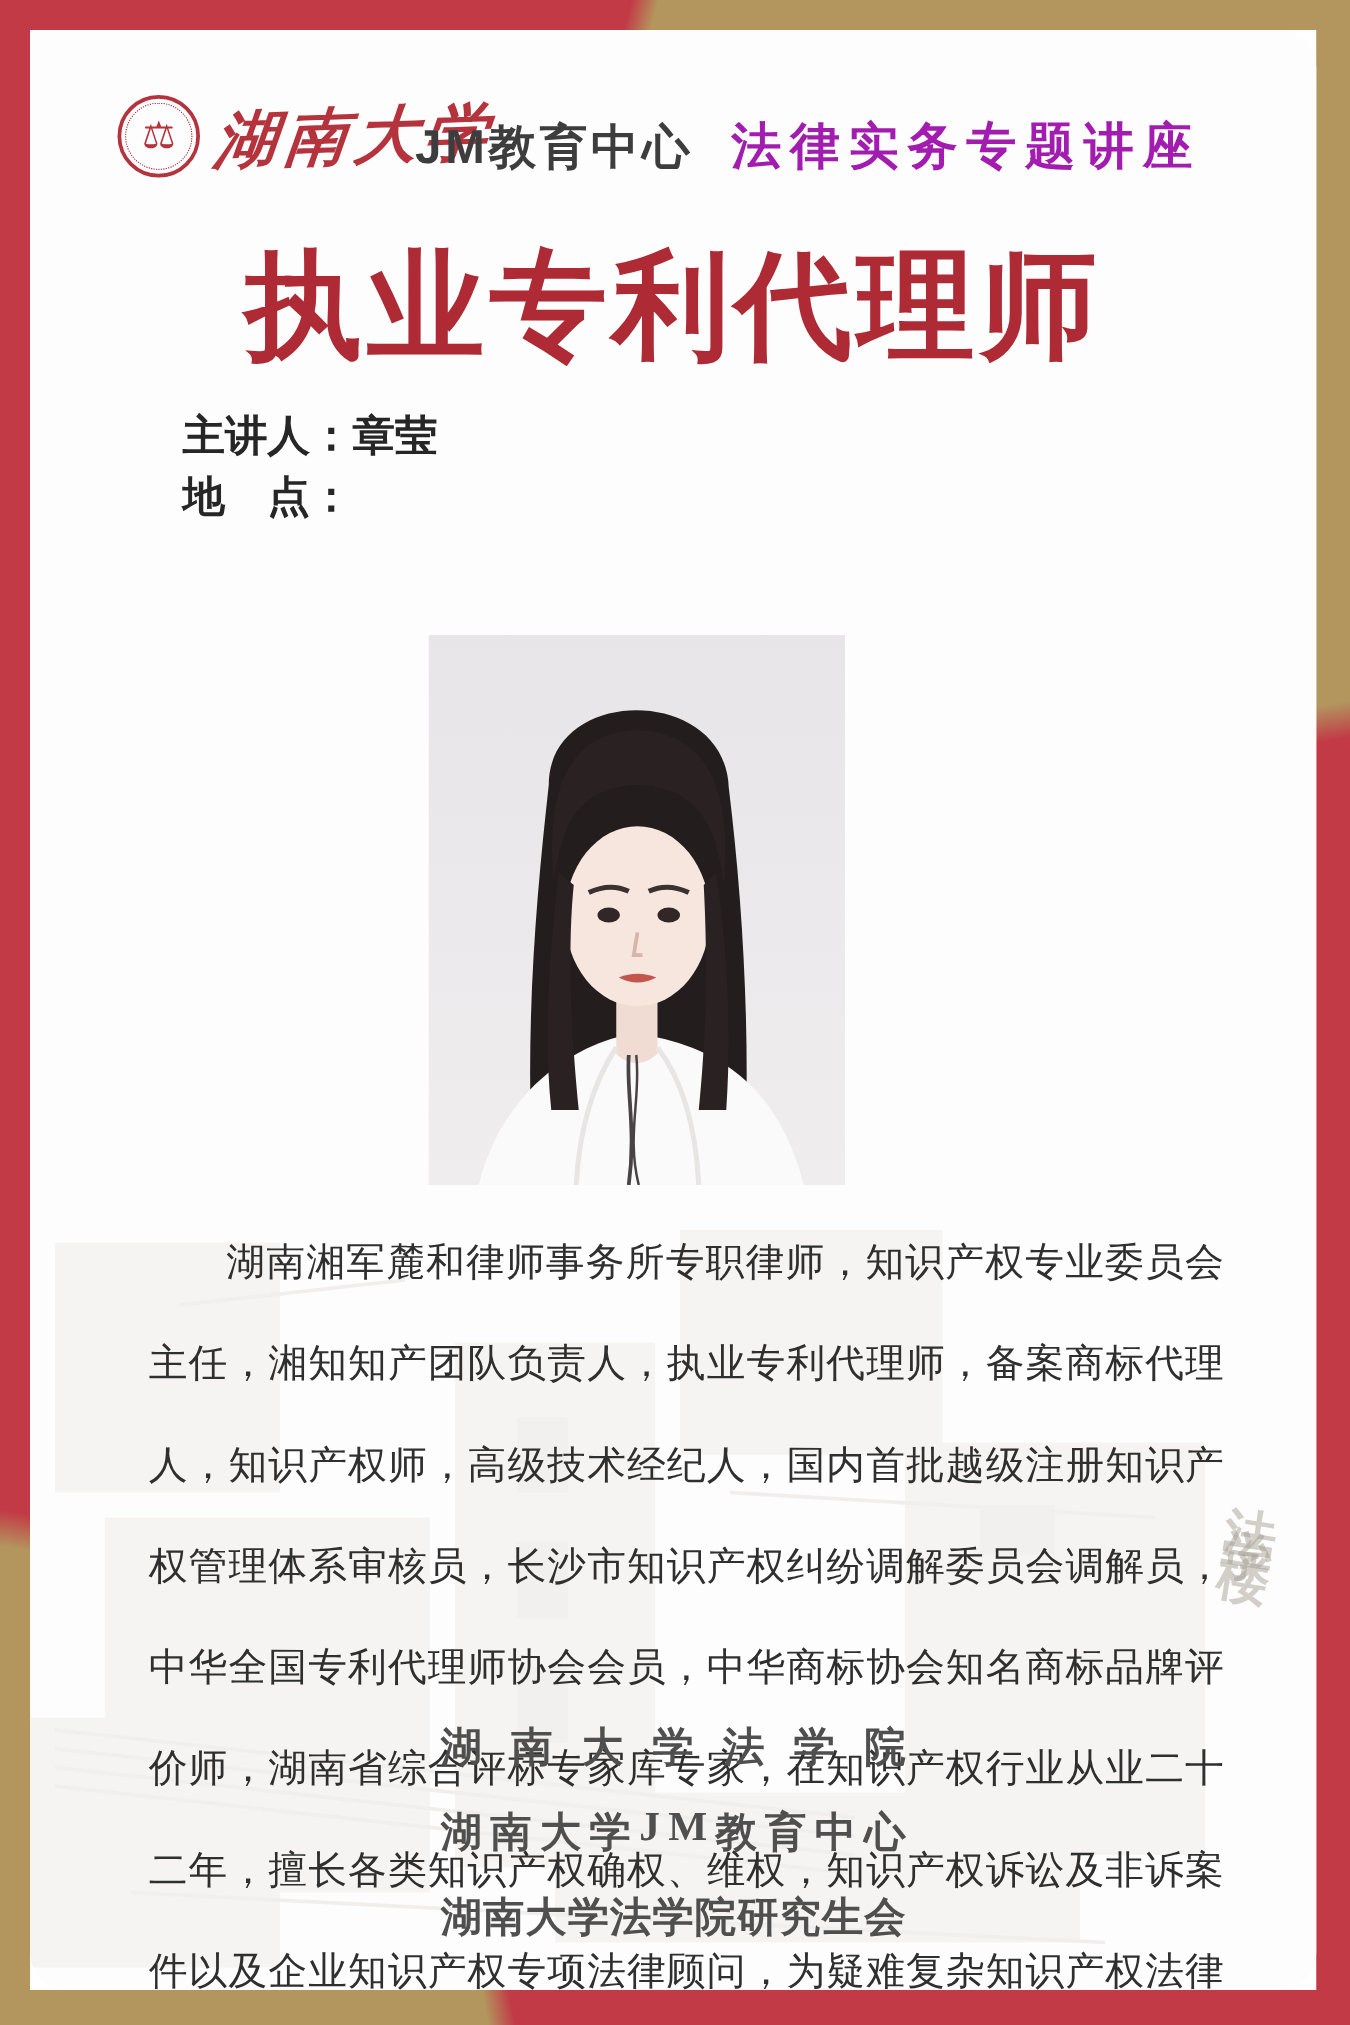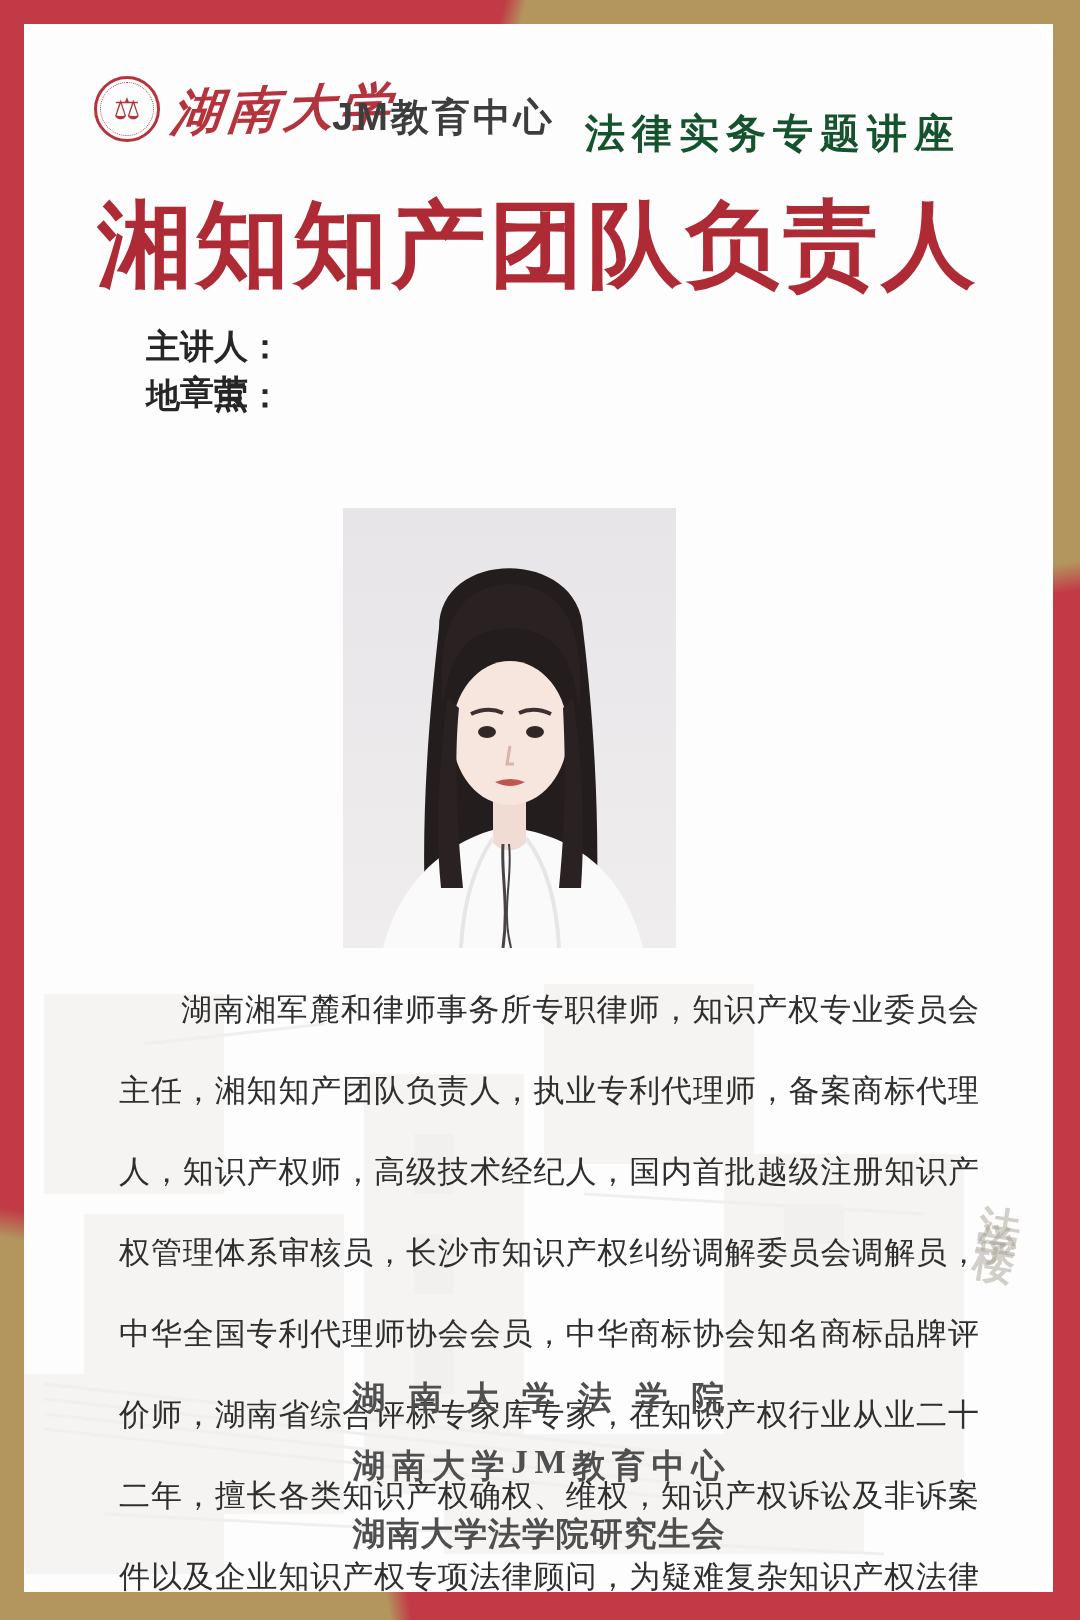--- a/index.html
+++ b/index.html
@@ -25,28 +25,28 @@
            transform:rotate(9deg);font-weight:700;}
   
   .seal{position:absolute;left:70px;top:52px;width:66px;height:66px;border:3px solid #b5333c;
         border-radius:50%;display:flex;align-items:center;justify-content:center;box-sizing:border-box;}
   .seal-inner{width:52px;height:52px;border:1px dotted #b5333c;border-radius:50%;
         display:flex;align-items:center;justify-content:center;color:#b5333c;font-size:30px;line-height:1;}
   .univ-script{position:absolute;left:148px;top:52px;font-size:50px;font-weight:800;color:#b5333c;
         font-style:italic;transform:skewX(-8deg) rotate(-2deg);letter-spacing:6px;white-space:nowrap;}
   .center-name{position:absolute;left:308px;top:68px;font-size:38px;font-weight:700;color:#3d3d3d;
         font-family:"Liberation Sans","DejaVu Sans",sans-serif;letter-spacing:3px;white-space:nowrap;text-align:center;}
-  .series{position:absolute;right:92px;top:82px;font-size:40px;color:#14532d;letter-spacing:7px;
+  .series{position:absolute;right:92px;top:65px;font-size:40px;color:#a21caf;letter-spacing:7px;
         font-weight:600;white-space:nowrap;}
   
   .title{position:absolute;left:0;top:158px;width:100%;text-align:center;color:#ae2a34;
         font-size:94px;font-weight:800;letter-spacing:4px;white-space:nowrap;}
   
   .info{position:absolute;left:122px;top:300px;font-size:34px;font-weight:700;color:#262626;}
-  .info-row{display:flex;height:49px;align-items:center;white-space:nowrap;flex-direction:column;}
+  .info-row{display:flex;height:49px;align-items:center;white-space:nowrap;}
   .info-label{white-space:pre;}
   .info-value{white-space:pre;}
   
   .photo{position:absolute;left:319px;top:484px;width:333px;height:440px;background:#eae8ea;
          overflow:hidden;}
   
   .bio{position:absolute;left:95px;top:945px;width:860px;font-size:31px;line-height:81px;
        color:#2f2f2f;text-align:justify;text-indent:2em;font-weight:500;}
   
   .orgs{position:absolute;left:0;top:1352px;width:100%;display:flex;flex-direction:column;align-items:center;}
@@ -93,21 +93,21 @@
     </svg>
     <div class="wm-text">法学楼</div>
 
     <div class="seal">
       <div class="seal-inner">⚖</div>
     </div>
     <div class="univ-script">湖南大学</div>
     <div class="center-name">JM教育中心</div>
     <div class="series">法律实务专题讲座</div>
 
-    <div class="title">湘知知产团队负责人</div>
+    <div class="title">执业专利代理师</div>
 
     <div class="info">
       <div class="info-row">
         <span class="info-label">主讲人：</span>
         <span class="info-value">章莹</span>
       </div>
       <div class="info-row">
         <span class="info-label">地　点：</span>
       </div>
     </div>

